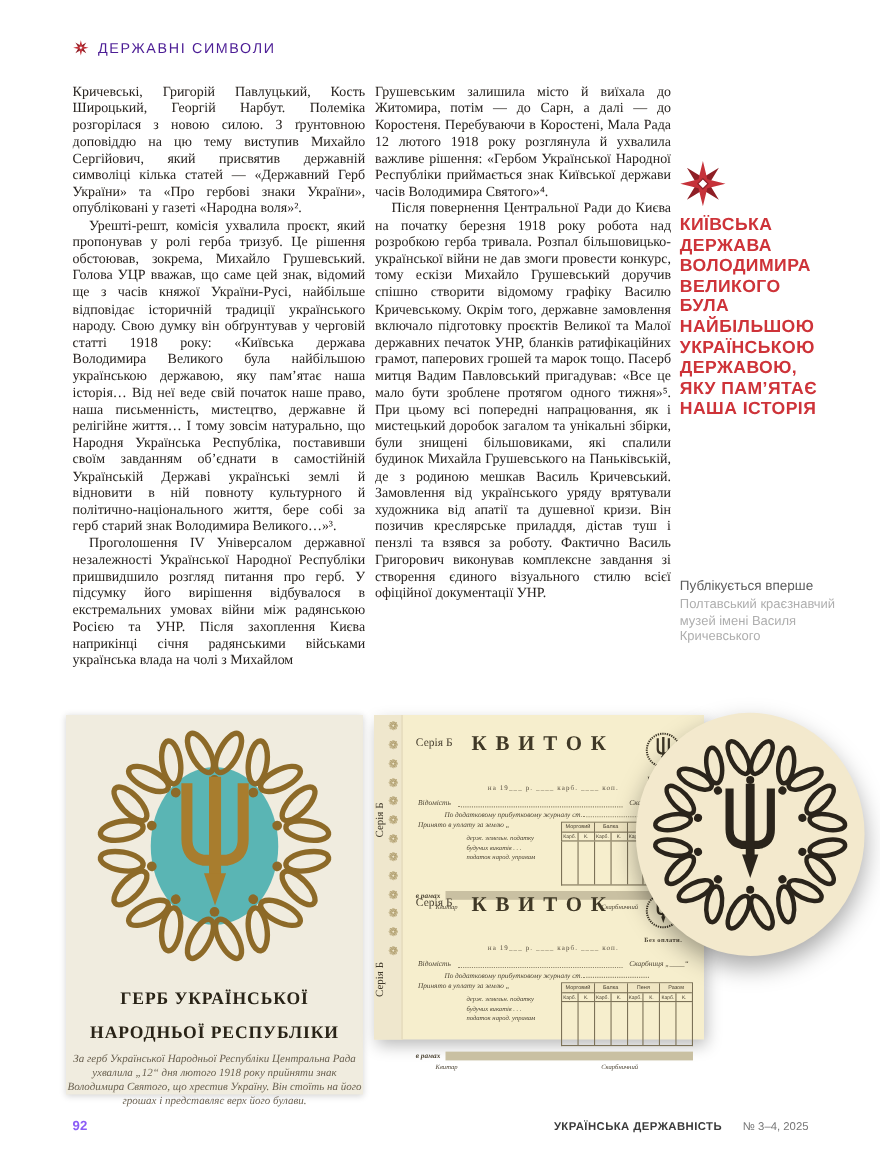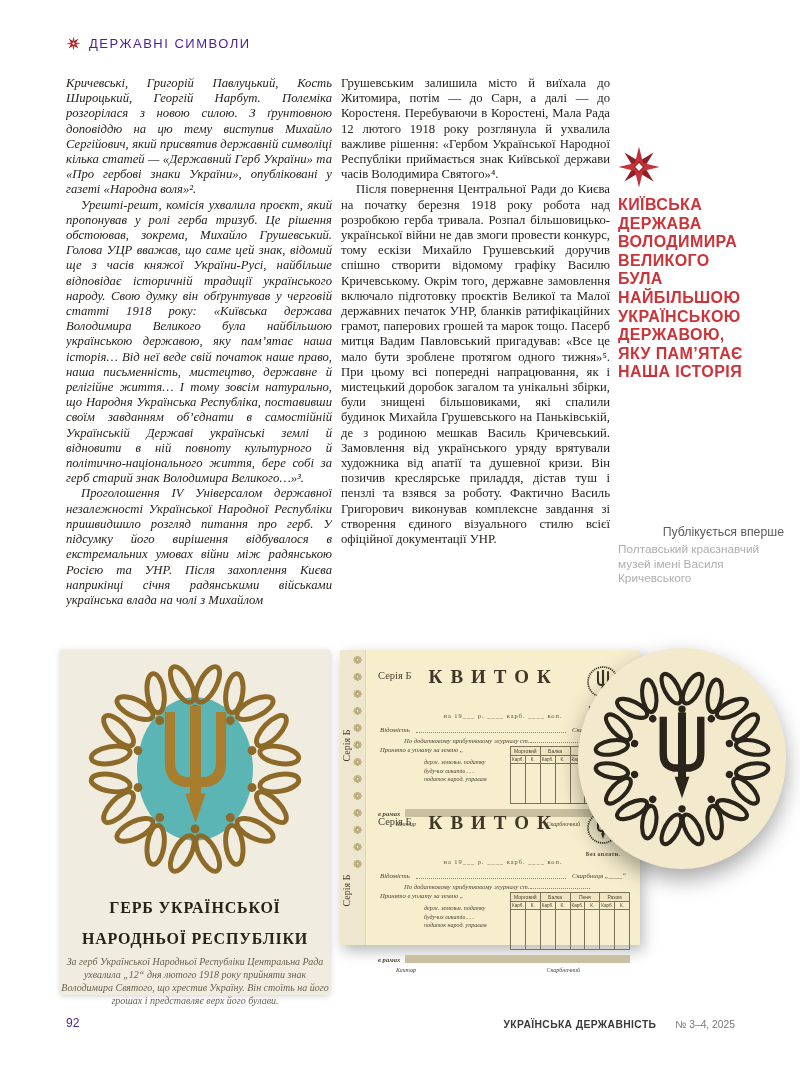--- a/index.html
+++ b/index.html
@@ -9,32 +9,32 @@
     font-family:"Liberation Serif", serif; color:#27221e; overflow:hidden;
   }
 
   
   .hdr { position:absolute; left:66px; top:36px; display:flex; align-items:center; gap:8px; }
   .hdr-label { font-family:"Liberation Sans", sans-serif; font-size:13px; letter-spacing:1.5px; color:#4c1d95; }
 
   
   .col { position:absolute; top:76px; width:266px; height:578px; overflow:hidden;
          font-size:12.7px; line-height:15.2px; text-align:justify; }
-  .col1 { left:66px;font-style:italic; }
+  .col1 { left:66px; }
   .col2 { left:341px; width:269px; }
   .col p.ind { text-indent:15px; }
 
   
   .side-star { position:absolute; left:617px; top:143px; }
   .quote { position:absolute; left:618px; top:196px; width:178px;
            font-family:"Liberation Sans", sans-serif; font-weight:700;
            font-size:16px; line-height:18.6px; color:#ce3339; letter-spacing:.4px; }
   .cap1 { position:absolute; left:618px; top:524px; width:166px; font-family:"Liberation Sans", sans-serif; }
   .cap1-title { font-weight:700; font-size:12.3px; line-height:15.3px; color:#424242; }
-  .cap1-note  { font-size:12.3px; line-height:15.3px; color:#5c5c5c; margin-top:1px;text-align:right; }
+  .cap1-note  { font-size:12.3px; line-height:15.3px; color:#5c5c5c; margin-top:1px; }
   .cap1-credit{ font-size:11.8px; line-height:14.6px; color:#aeaeae; margin-top:2px; }
 
   
   .poster { position:absolute; left:60px; top:650px; width:270px; height:345px;
             background:#f0ecdf; box-shadow:0 1px 6px rgba(0,0,0,.18);
             text-align:center; padding-top:6px; }
   .ptitle { font-weight:700; font-size:16px; line-height:19px; letter-spacing:.8px; color:#292317; margin-top:12px; }
   .pcaption { font-style:italic; font-size:10px; line-height:13px; color:#6a6150; margin:7px 0 0; }
 
   
@@ -81,21 +81,21 @@
   .badge { position:absolute; left:578px; top:648px; width:208px; height:221px;
            background:#f3e9cd; border-radius:50%;
            box-shadow:0 10px 22px rgba(0,0,0,.35); display:flex; align-items:center; justify-content:center; }
 
   .cap2 { position:absolute; left:340px; top:953px; width:300px;
           font-family:"Liberation Sans", sans-serif; font-weight:700;
           font-size:12.3px; line-height:15.5px; color:#3d3d3d; }
 
   
   .ftr-page { position:absolute; left:66px; top:1016px; font-family:"Liberation Sans", sans-serif;
-              font-weight:400; font-size:12px; color:#4c1d95; }
+              font-weight:700; font-size:12px; color:#8b5cf6; }
   .ftr-right { position:absolute; right:65px; top:1019px; font-family:"Liberation Sans", sans-serif;
                font-size:10.3px; text-align:right; }
   .ftr-journal { font-weight:700; color:#3a3a3a; letter-spacing:.4px; }
   .ftr-issue { color:#777; margin-left:16px; }
 </style>
 </head>
 <body>
 
 <svg width="0" height="0" style="position:absolute" aria-hidden="true">
   <defs>

